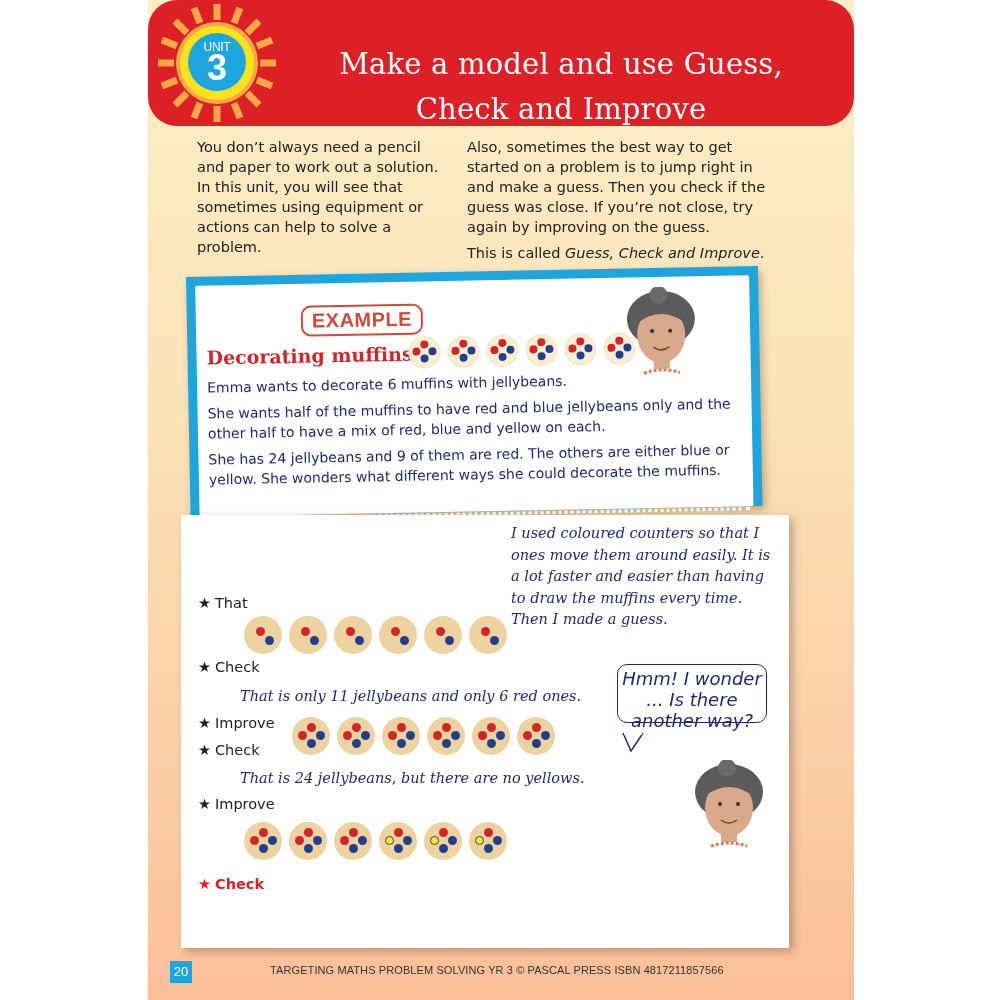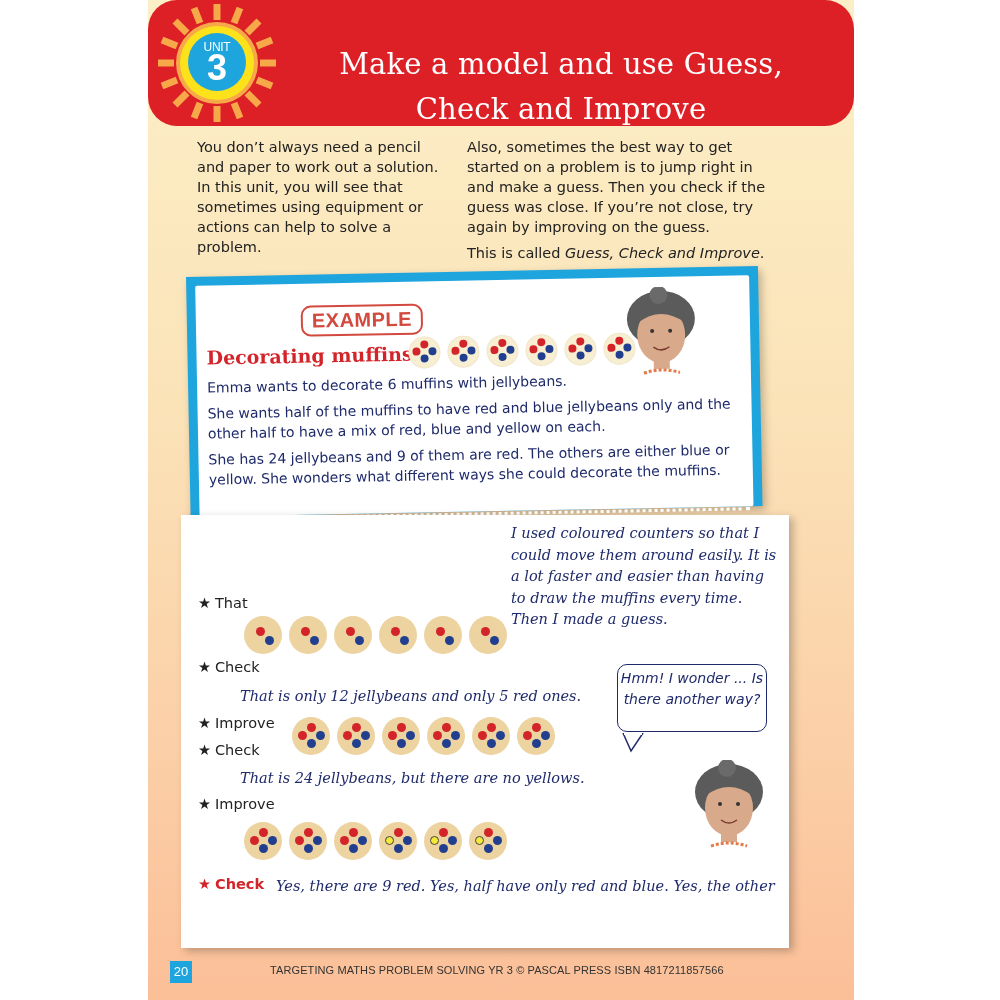--- a/index.html
+++ b/index.html
@@ -88,23 +88,23 @@
     position: absolute; left: 17px; color: #222; font-family: "DejaVu Sans", sans-serif; font-size: 14.5px;
   }
   .step .star { margin-right: 4px; }
   .step-final { color: #d3242a; font-weight: bold; }
   .row-muffins { position: absolute; display: flex; gap: 7px; }
   .hand-line {
     position: absolute; color: #1f2a6b; font-family: "DejaVu Serif", serif; font-style: italic;
     font-size: 14.5px; line-height: 22px;
   }
   .speech {
-    position: absolute; left: 436px; top: 149px; width: 150px; height: 68px;
+    position: absolute; left: 436px; top: 149px; width: 150px; height: 59px;
     border: 1.5px solid #1f2a6b; border-radius: 10px; background: #fff;
-    color: #1f2a6b; font-family: "DejaVu Sans", sans-serif; font-style: italic; font-size: 14px;
+    color: #1f2a6b; font-family: "DejaVu Sans", sans-serif; font-style: italic; font-size: 18px;
     line-height: 21px; text-align: center; padding-top: 3px;
   }
   .speech-tail { position: absolute; left: 440px; top: 218px; }
   .face-bottom { position: absolute; left: 508px; top: 245px; }
 
   .footer-page {
     position: absolute; left: 22px; top: 961px; width: 22px; height: 22px;
     background: #1ea5dd; color: #fff; font-family: "Liberation Sans", sans-serif; font-size: 13px;
     text-align: center; line-height: 22px;
   }
@@ -222,21 +222,21 @@
           <path d="M32 60 Q40 66 48 60" stroke="#7a3b30" stroke-width="1.5" fill="none"></path>
           <rect x="32" y="72" width="16" height="10" fill="#d9a98c"></rect>
           <path d="M22 86 Q40 80 58 86" stroke="#e27a4b" stroke-width="3" fill="none" stroke-dasharray="3 2"></path>
         </svg>
       </div>
       <div class="example-scallop"></div>
     </div>
   </div>
 
   <div class="work-card">
-    <div class="hand-note">I used coloured counters so that I could move them around easily. It is a lot faster and easier than having to draw the muffins every time. Then I made a guess.</div>
+    <div class="hand-note">I used coloured counters so that I ones move them around easily. It is a lot faster and easier than having to draw the muffins every time. Then I made a guess.</div>
 
     <div class="step" style="top:80px"><span class="star">★</span><span>That</span></div>
     <div class="row-muffins muffin-row" style="left:63px; top:101px">
         <div class="muffin">
           <span class="bean red" style="left: 12px; top: 11px;"></span>
           <span class="bean blue" style="left: 21px; top: 20px;"></span>
         </div>
         <div class="muffin">
           <span class="bean red" style="left: 12px; top: 11px;"></span>
           <span class="bean blue" style="left: 21px; top: 20px;"></span>
@@ -253,21 +253,21 @@
           <span class="bean red" style="left: 12px; top: 11px;"></span>
           <span class="bean blue" style="left: 21px; top: 20px;"></span>
         </div>
         <div class="muffin">
           <span class="bean red" style="left: 12px; top: 11px;"></span>
           <span class="bean blue" style="left: 21px; top: 20px;"></span>
         </div>
       </div>
 
     <div class="step" style="top:144px"><span class="star">★</span><span>Check</span></div>
-    <div class="hand-line" style="left:59px; top:170px">That is only 12 jellybeans and only 5 red ones.</div>
+    <div class="hand-line" style="left:59px; top:170px">That is only 11 jellybeans and only 6 red ones.</div>
 
     <div class="step" style="top:200px"><span class="star">★</span><span>Improve</span></div>
     <div class="step" style="top:227px"><span class="star">★</span><span>Check</span></div>
     <div class="row-muffins muffin-row" style="left:111px; top:202px">
         <div class="muffin">
           <span class="bean red" style="left: 15px; top: 6px;"></span>
           <span class="bean red" style="left: 6px; top: 14px;"></span>
           <span class="bean blue" style="left: 24px; top: 14px;"></span>
           <span class="bean blue" style="left: 15px; top: 22px;"></span>
         </div>
@@ -338,21 +338,20 @@
         </div>
         <div class="muffin">
           <span class="bean red" style="left: 15px; top: 6px;"></span>
           <span class="bean yellow" style="left: 6px; top: 14px;"></span>
           <span class="bean blue" style="left: 24px; top: 14px;"></span>
           <span class="bean blue" style="left: 15px; top: 22px;"></span>
         </div>
       </div>
 
     <div class="step step-final" style="top:361px"><span class="star">★</span><span>Check</span></div>
-    <div class="hand-line" style="left:95px; top:360px">Yes, there are 9 red. Yes, half have only red and blue. Yes, the other</div>
 
     <div class="speech">Hmm! I wonder ... Is there another way?</div>
     <svg class="speech-tail" width="30" height="20" viewBox="0 0 30 20">
       <path d="M2 0 L10 18 L22 0" fill="#fff" stroke="#1f2a6b" stroke-width="1.5"></path>
       <rect x="3" y="0" width="18" height="2" fill="#fff"></rect>
     </svg>
     <svg class="face-bottom" width="80" height="92" viewBox="0 0 80 92">
       <ellipse cx="40" cy="32" rx="34" ry="28" fill="#5b5b5b"></ellipse>
       <circle cx="38" cy="8" r="9" fill="#6a6a6a"></circle>
       <ellipse cx="40" cy="48" rx="24" ry="28" fill="#d9a98c"></ellipse>

